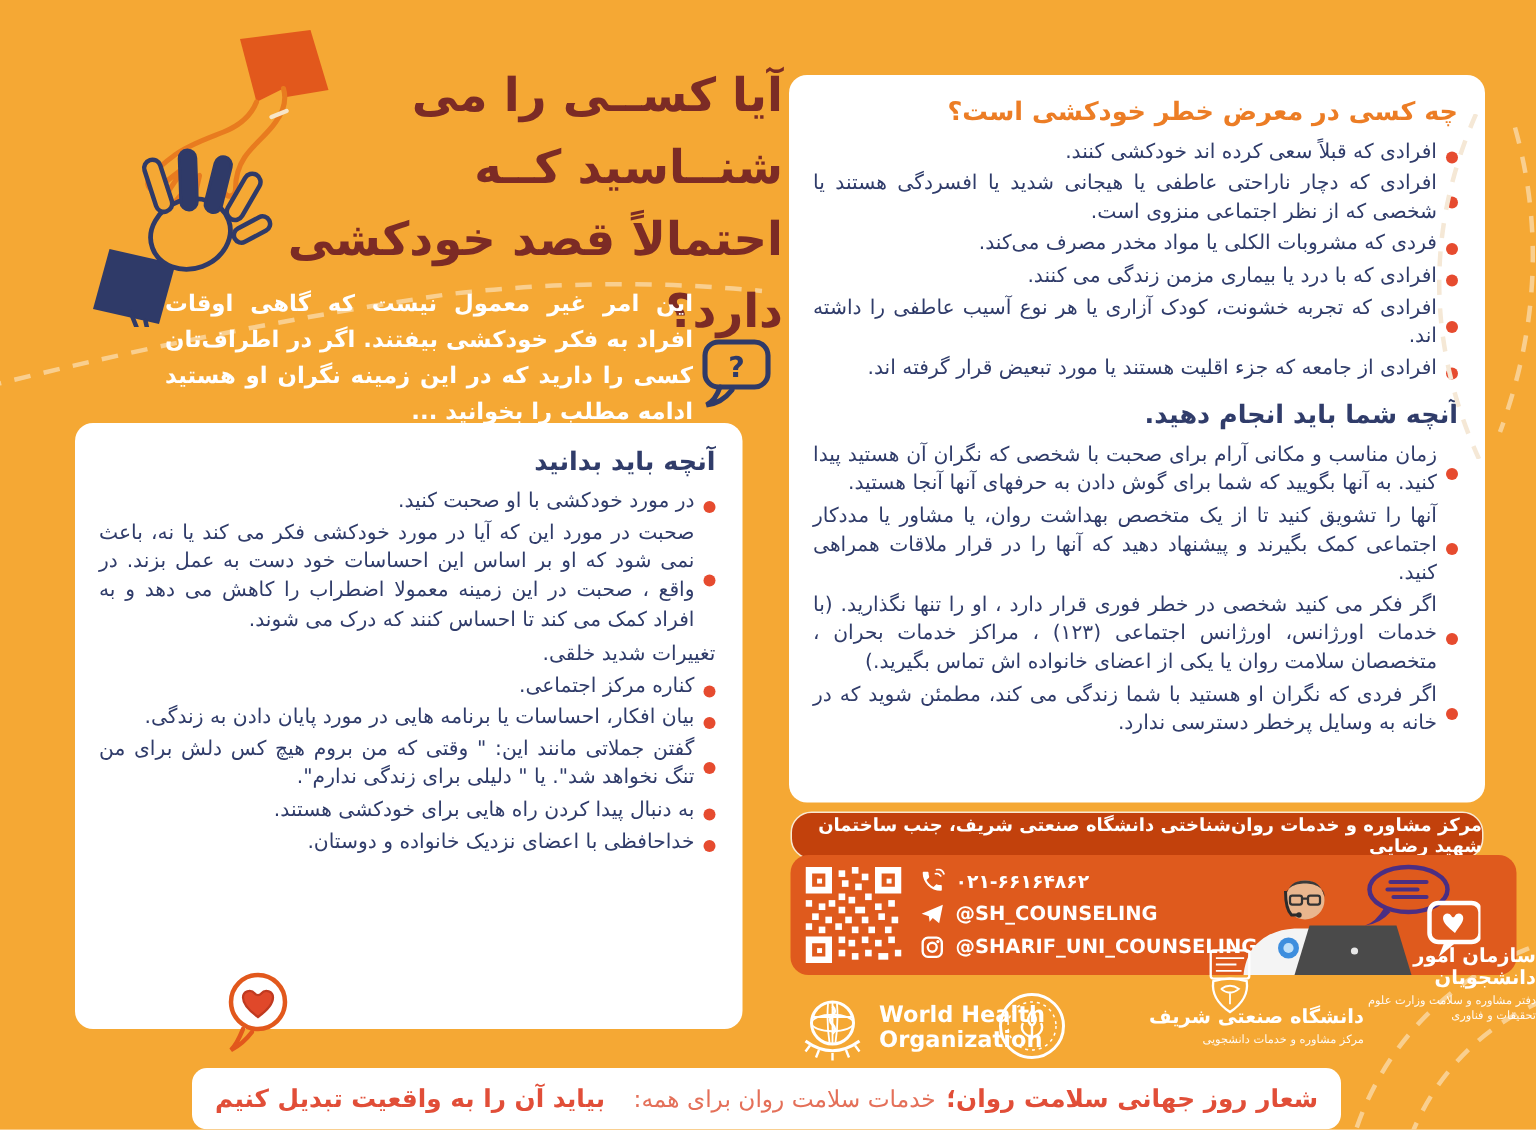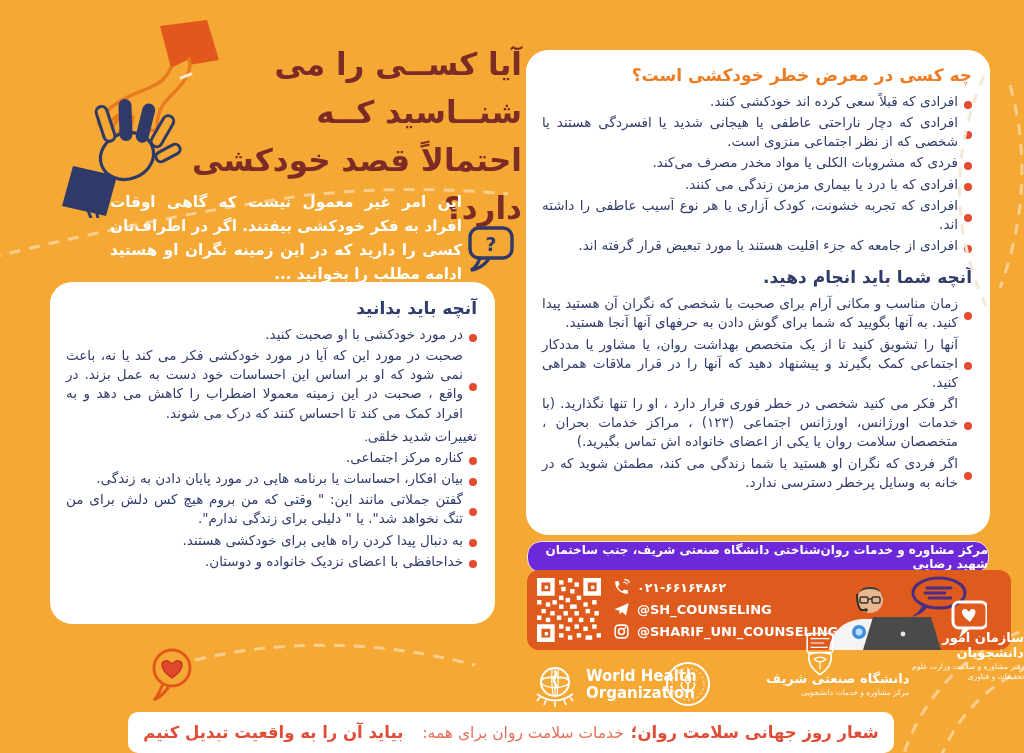--- a/index.html
+++ b/index.html
@@ -14,36 +14,36 @@
     top:40px;left:128px;width:394px;direction:rtl;text-align:right;
     color:#7C2B25;font-weight:bold;font-size:31px;line-height:1.55;
   }
   
   .intro{
     top:190px;left:110px;width:352px;direction:rtl;text-align:justify;
     color:#FFFFFF;font-weight:bold;font-size:15.2px;line-height:1.58;
   }
   
   .card{
-    background:#FFFFFF;border-radius:22px;box-sizing:border-box;
+    background:#FFFFFF;border-radius:12px;box-sizing:border-box;
     direction:rtl;overflow:hidden;
   }
   .card-right{left:526px;top:50px;width:464px;height:485px;padding:13px 18px 10px 16px;}
-  .card-left{left:50px;top:282px;width:445px;height:342px;padding:14px 18px 10px 16px;}
+  .card-left{left:50px;top:282px;width:445px;height:404px;padding:14px 18px 10px 16px;}
   .h-orange{color:#EC7D25;font-size:17px;font-weight:bold;margin:2px 0 7px;}
   .h-navy{color:#303C6A;font-size:17px;font-weight:bold;margin:2px 0 7px;}
   .h-gap{margin-top:12px;text-align:right;}
   .item{display:flex;gap:6px;align-items:center;margin:0 0 2px;}
   .dot{flex:none;width:8px;height:8px;border-radius:50%;background:#E64B2F;margin-top:6px;}
   .txt,.lead{color:#303C6A;font-size:13.5px;line-height:1.42;text-align:justify;flex:1;}
-  .lead{margin:4px 0 2px;font-family:Liberation Serif, serif;}
+  .lead{margin:4px 0 2px;}
   
   .pill{
     left:527px;top:541px;width:462px;height:32px;box-sizing:border-box;
-    background:#6d28d9;border:1.5px solid #F8E9D2;border-radius:14px;
+    background:#c2410c;border:1.5px solid #F8E9D2;border-radius:14px;
     display:flex;align-items:center;justify-content:center;direction:rtl;
     color:#fff;font-size:12px;font-weight:bold;
   }
   .contact-bar{
     left:527px;top:570px;width:484px;height:80px;background:#DF5A1D;border-radius:12px;
   }
   .contact-rows{position:absolute;left:86px;top:9px;display:flex;flex-direction:column;gap:5px;}
   .crow{display:flex;align-items:center;gap:7px;direction:ltr;color:#fff;font-weight:bold;font-size:13px;}
   .crow .num{font-size:12.5px;letter-spacing:1px;}
   

